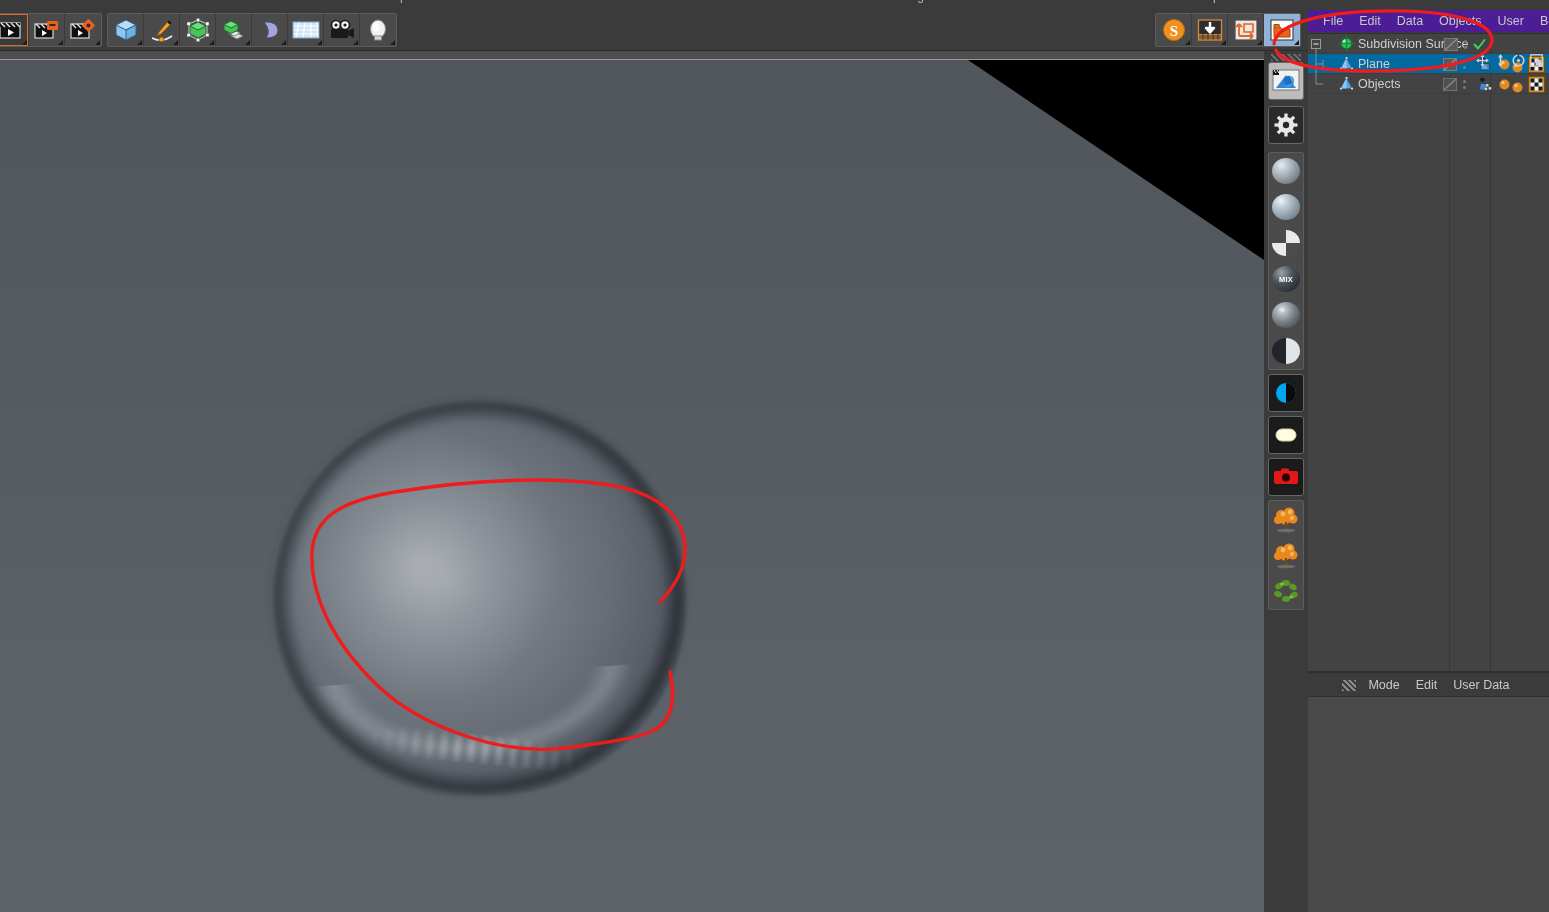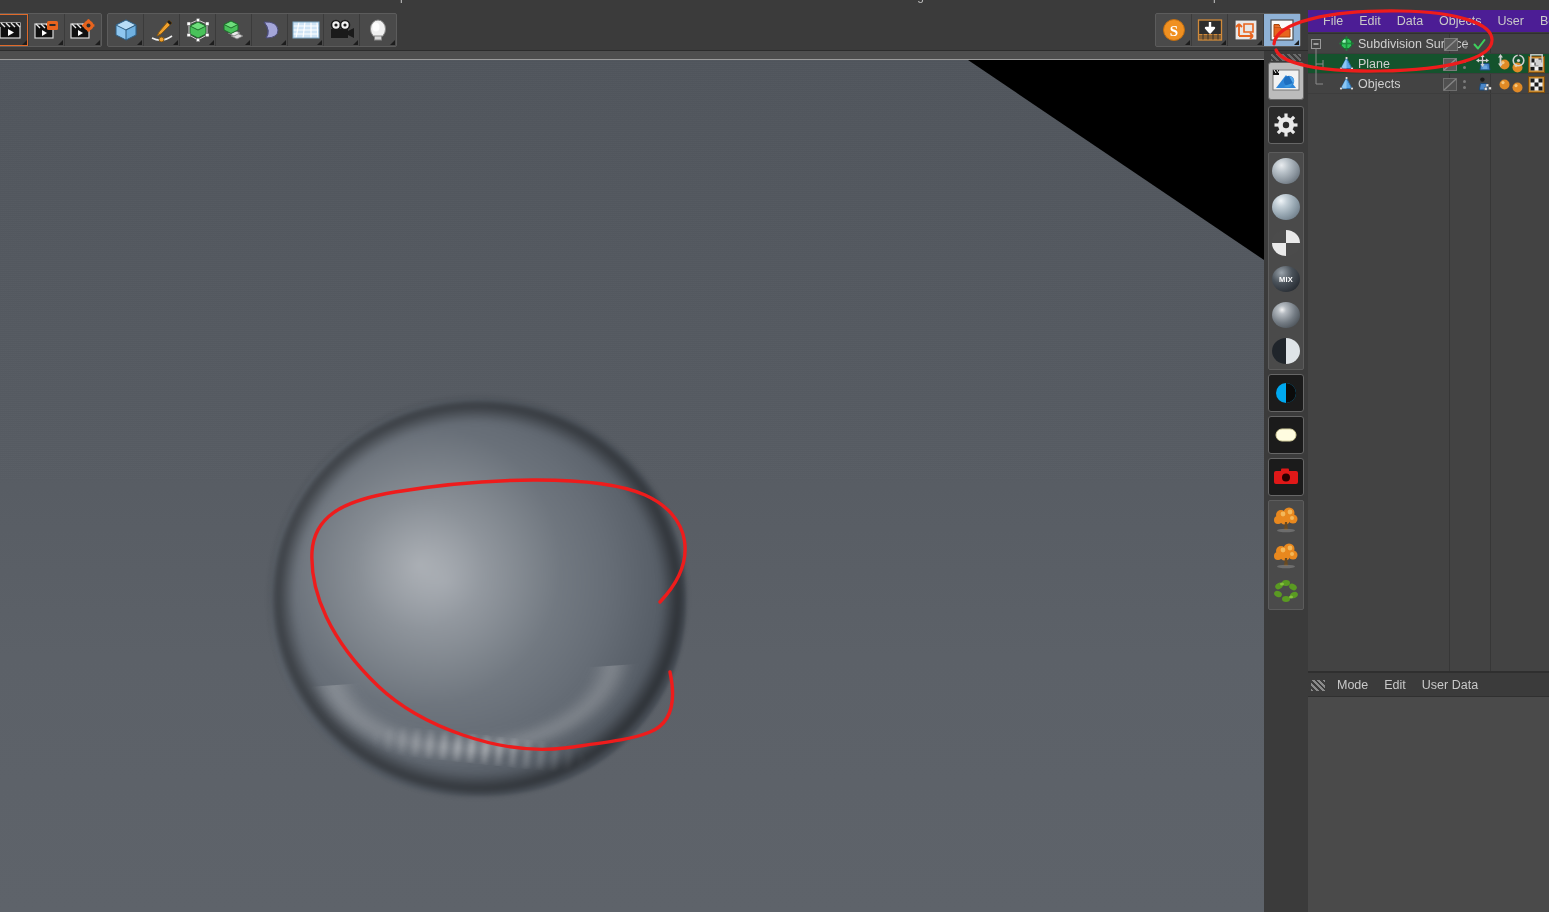--- a/index.html
+++ b/index.html
@@ -148,36 +148,36 @@
   .om-menubar .mi{ font-size:12.5px;color:#c9c9c9; padding:0 8px; cursor:pointer; white-space:nowrap; }
 
   .om-body{
     position:absolute; left:0; top:33px; width:241px; height:638px;
     background:#434343; border-top:1px solid #303030;
   }
   .om-row{
     position:relative; height:20px; display:flex; align-items:center;
     border-bottom:1px solid #3d3d3d; cursor:pointer;
   }
-  .om-row.alt{ background:#14532d; }
+  .om-row.alt{ background:#0369a1; }
   .om-tree{ width:30px; height:20px; position:relative; flex:0 0 auto; }
   .om-name{ font-size:12.5px; color:#cfcfcf; white-space:nowrap; }
   .om-icon{ width:16px;height:16px;margin-right:4px;display:flex;align-items:center;justify-content:center; flex:0 0 auto;}
   .om-cols{ position:absolute; right:0; top:0; height:20px; display:flex; align-items:center; }
   .om-col-sep{ position:absolute; top:0; width:1px; height:638px; background:#373737; }
   .tagslot{ width:16px;height:16px;margin-right:3px;display:flex;align-items:center;justify-content:center; }
   .dots{ width:7px; display:flex; flex-direction:column; gap:3px; align-items:center; }
   .dots i{ width:3px;height:3px;border-radius:50%;background:#7b7b7b;display:block; }
 
   .om-divider{ position:absolute; left:0; top:671px; width:241px; height:2px; background:#2f2f2f; }
 
   
   .am-menubar{
     position:absolute; left:0; top:675px; width:241px; height:20px;
-    display:flex; align-items:center; background:#3b3b3b;
+    display:flex; align-items:center; background:#3b3b3b;justify-content:center;
   }
   .am-menubar .mi{ font-size:12.5px;color:#c9c9c9;padding:0 8px;cursor:pointer;white-space:nowrap; }
   .am-body{
     position:absolute; left:0; top:696px; width:241px; height:216px;
     background:#4a4a4a; border-top:1px solid #303030;
   }
 </style>
 </head>
 <body>
 

